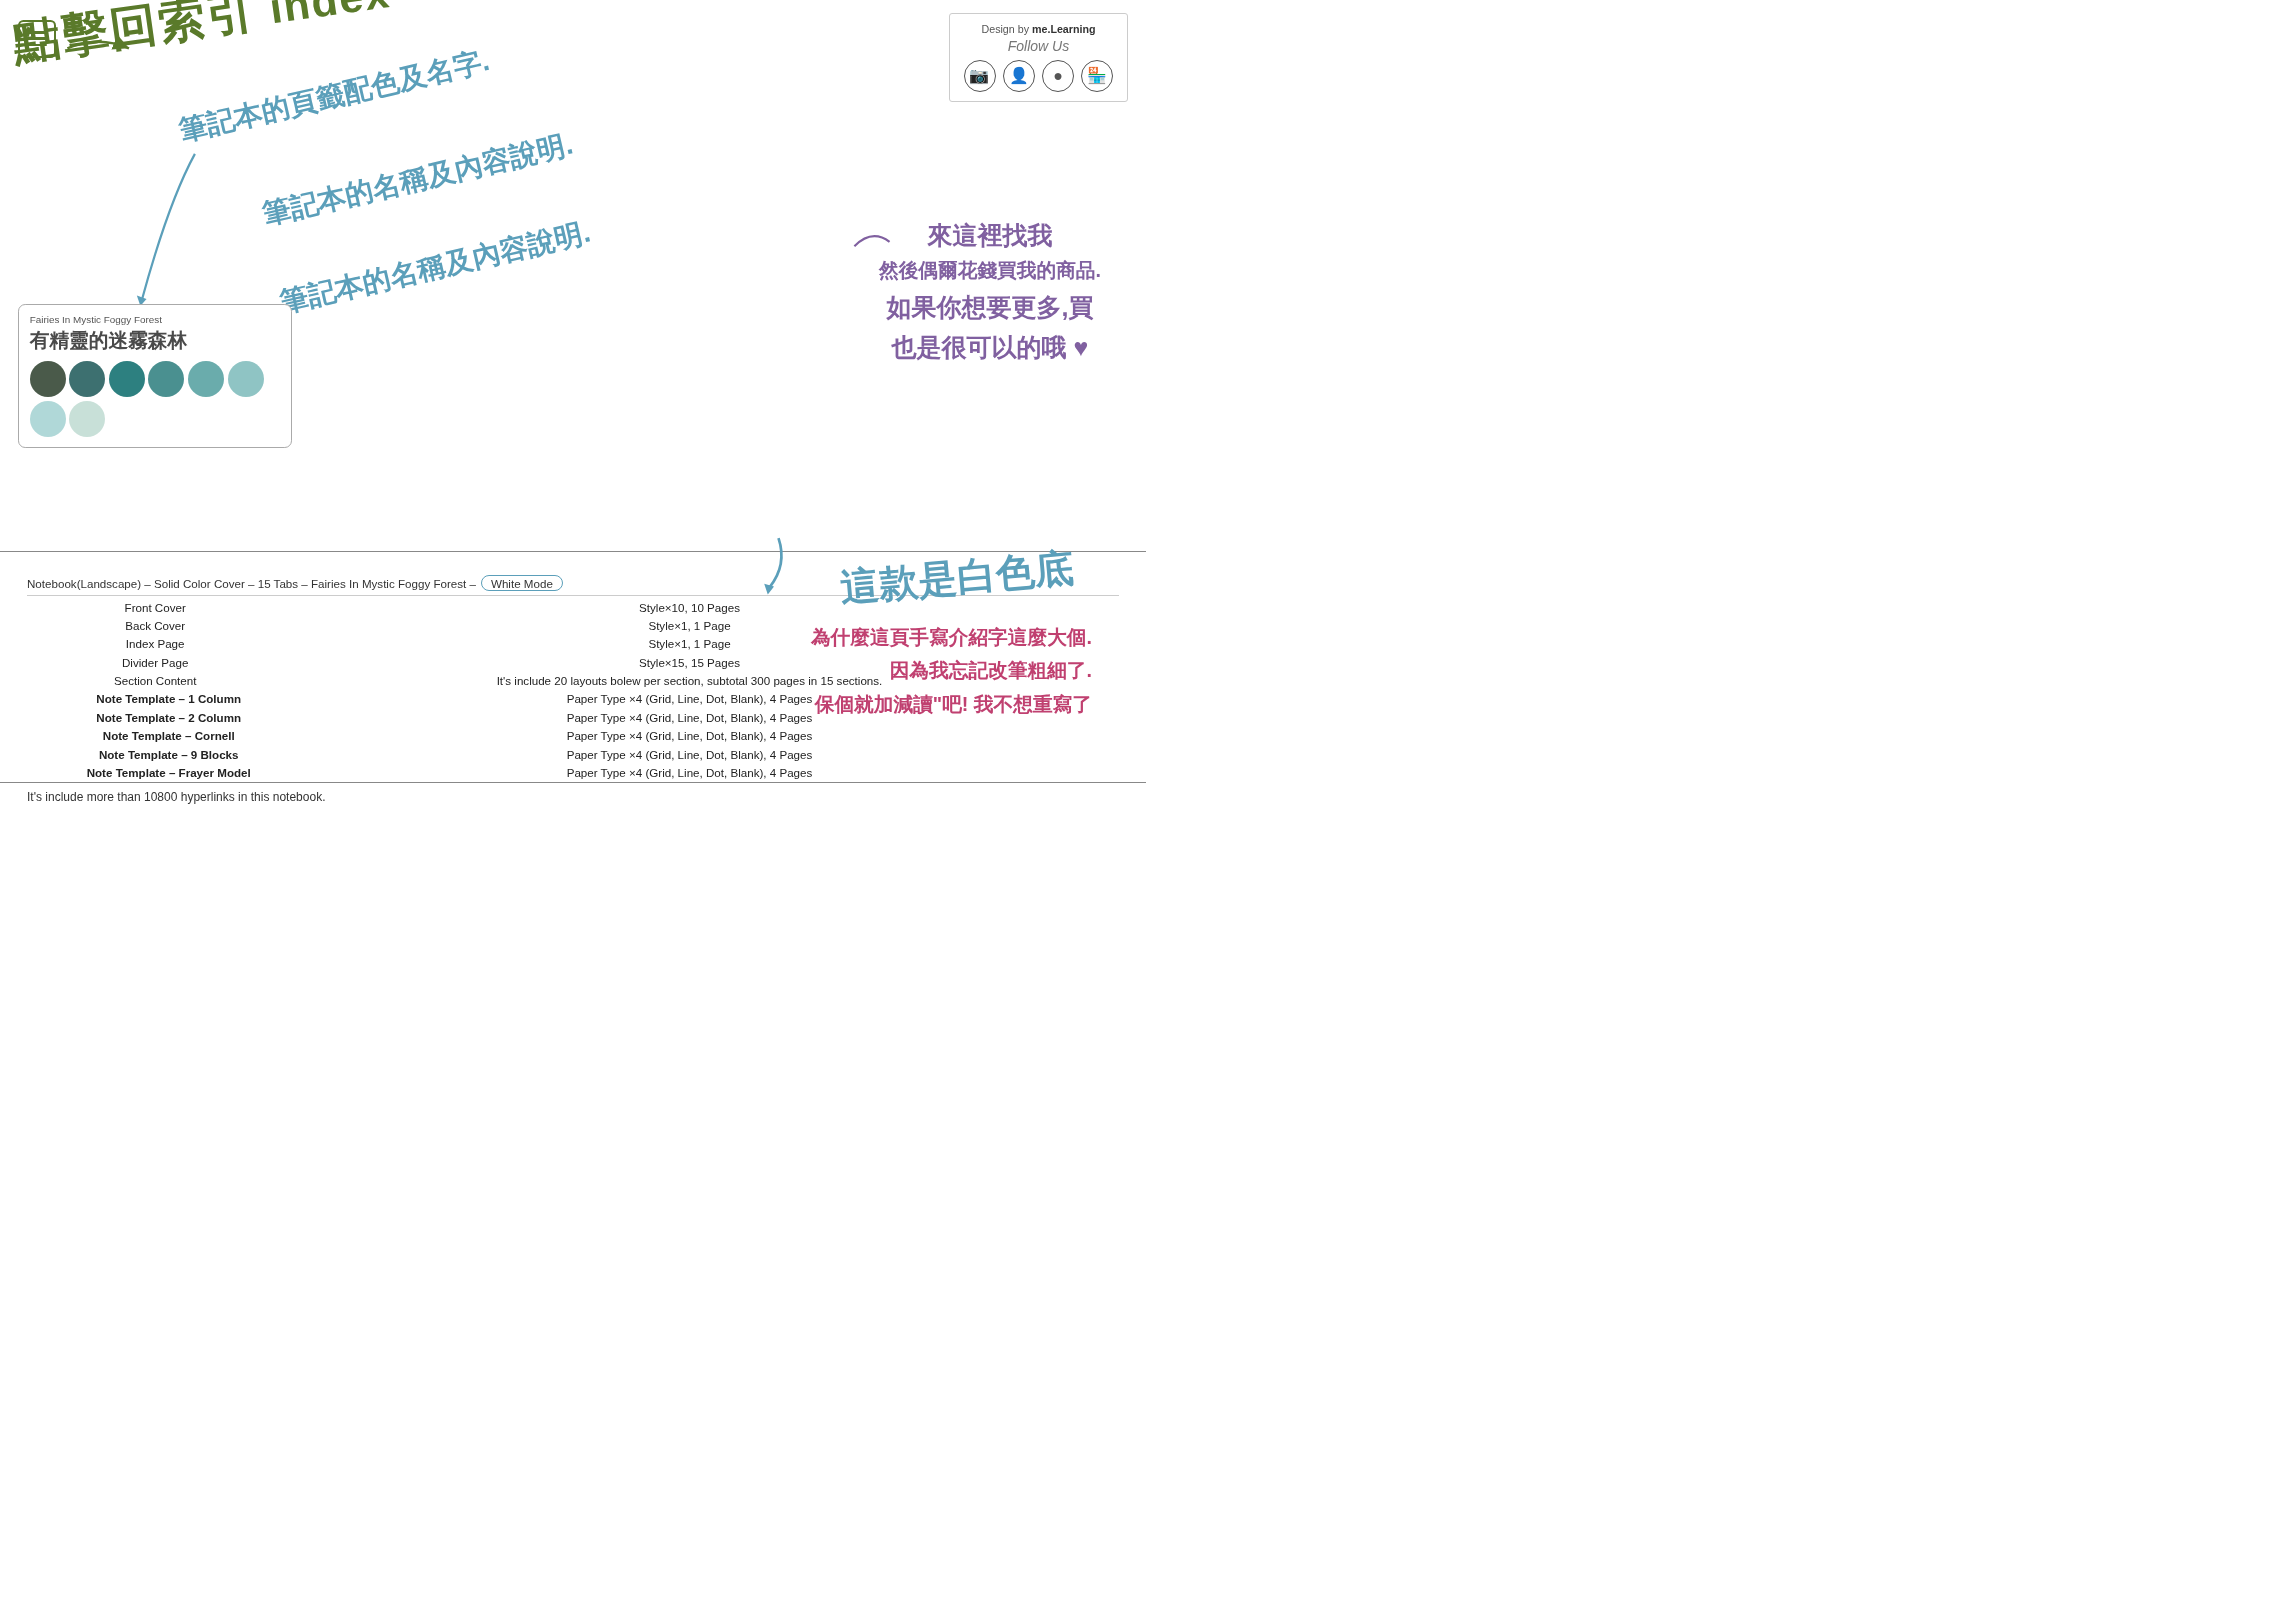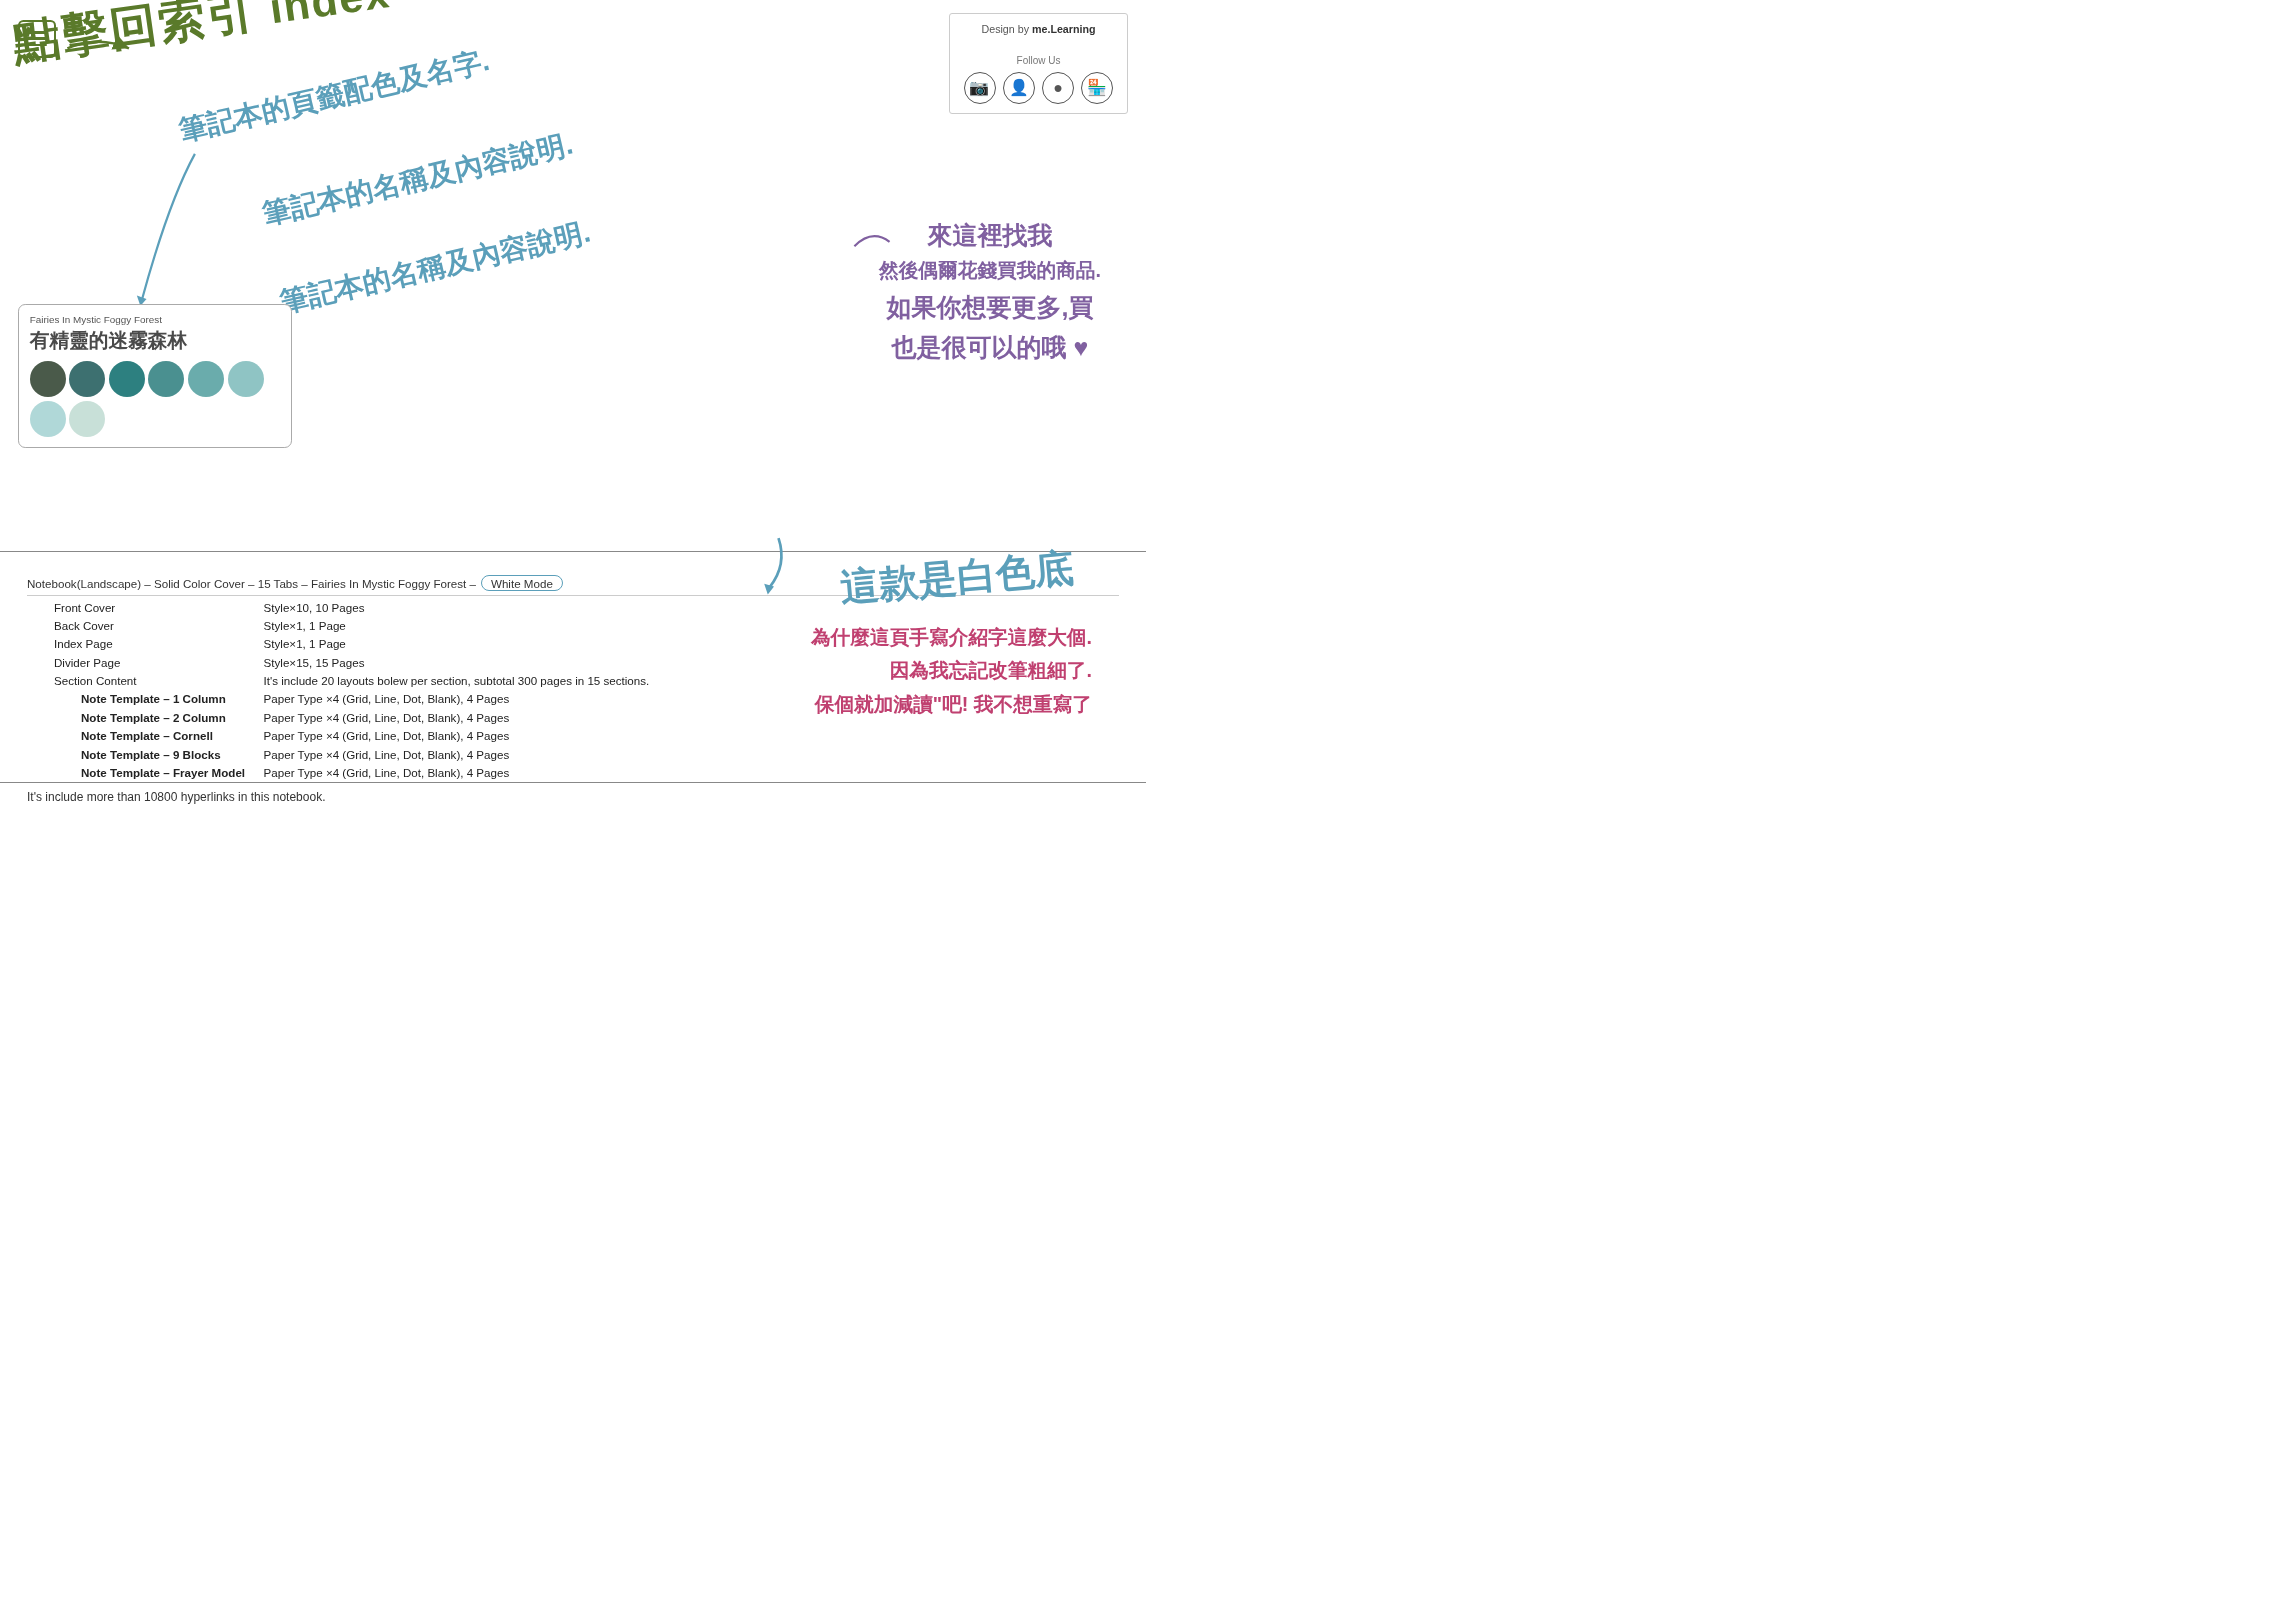--- a/index.html
+++ b/index.html
@@ -30,23 +30,24 @@
       border-radius: 3px;
       padding: 9px;
       text-align: center;
       background: #fff;
     }
     .logo-box .design-by {
       font-size: 10.7px;
       color: #555;
     }
     .logo-box .follow {
-      font-size: 10px;
+      font-size: 14px;
       color: #777;
-      margin-top: 20px;
+      margin-top: 3px;
+      font-style: italic;
     }
     .logo-box .social-icons {
       display: flex;
       justify-content: center;
       gap: 7.2px;
       margin-top: 5.4px;
     }
     .social-icon {
       width: 32px;
       height: 32px;
@@ -147,20 +148,21 @@
       padding: 0.9px 9px;
       color: #333;
       font-size: 11.6px;
       margin-left: 1.8px;
     }
 
     .content-table {
       width: 100%;
       border-collapse: collapse;
       font-size: 11.6px;
+      text-align: center;
     }
     .content-table tr td {
       padding: 2.7px 3.6px;
       color: #222;
     }
     .content-table tr td:first-child {
       width: 233px;
       padding-left: 27px;
     }
     .content-table tr.sub-item td:first-child {

